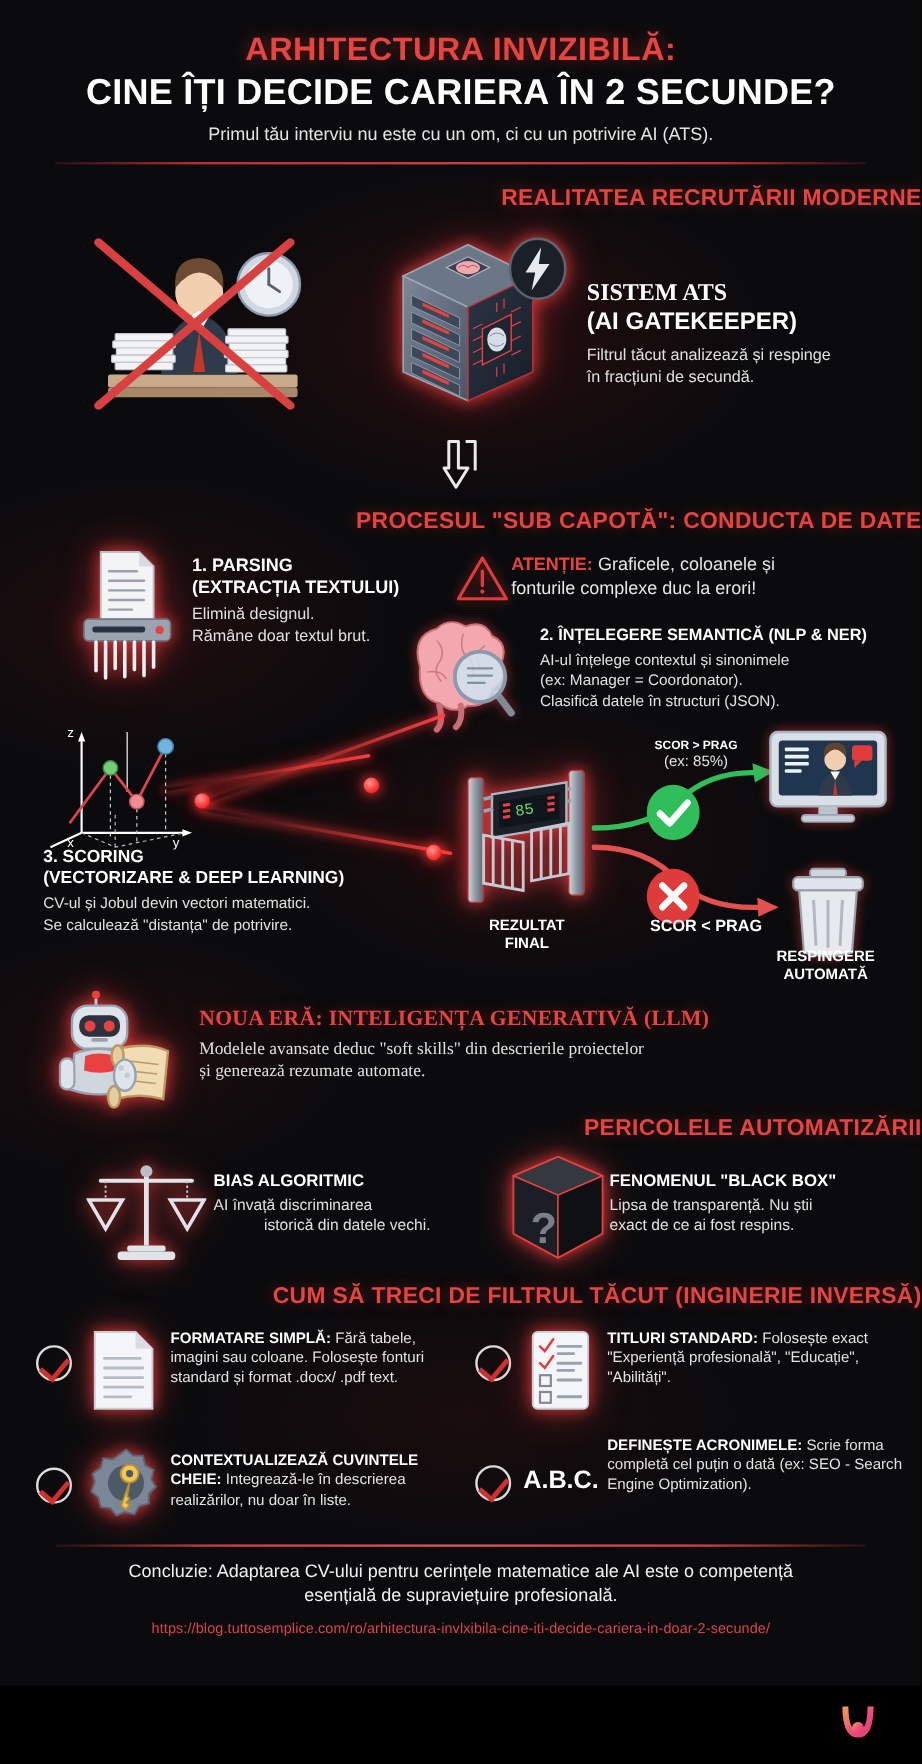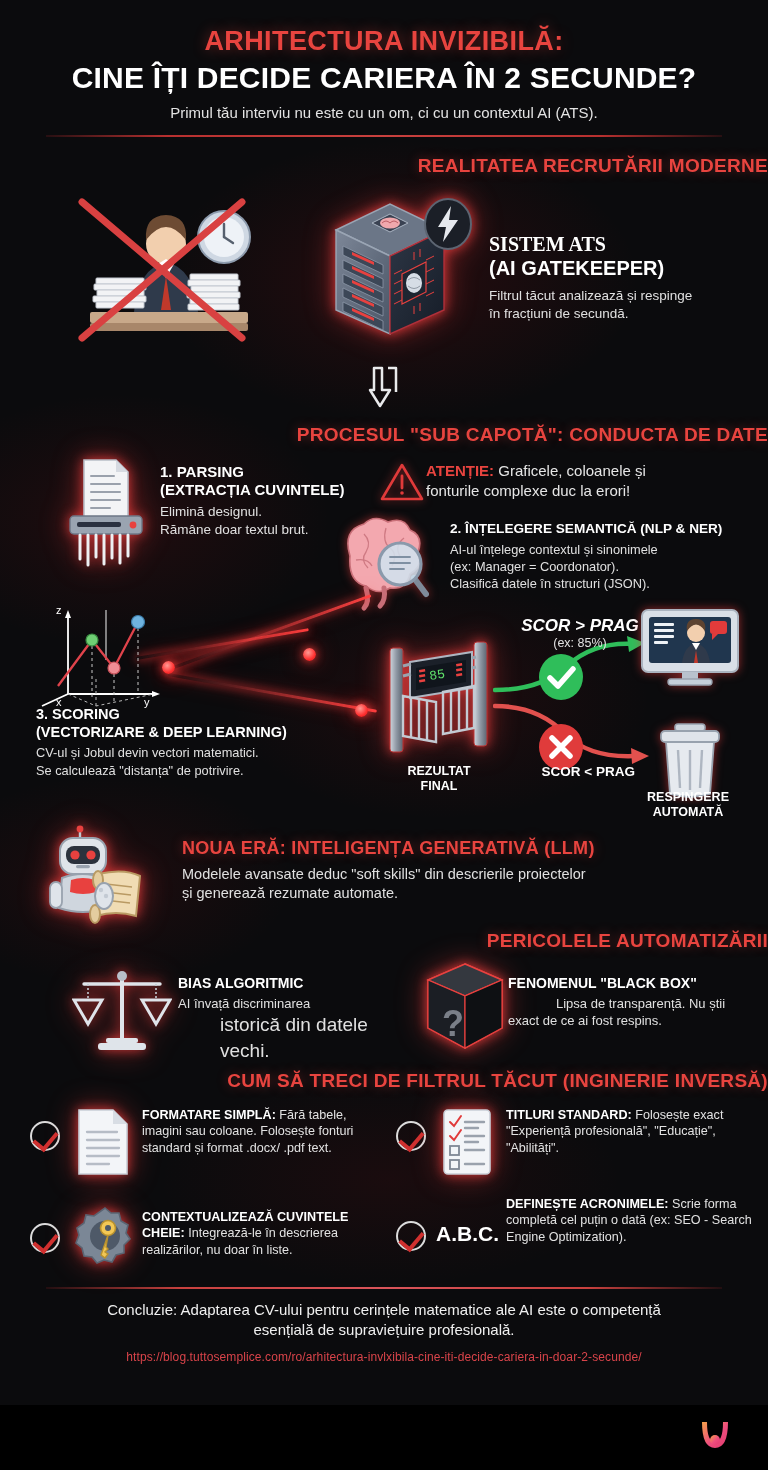--- a/index.html
+++ b/index.html
@@ -149,21 +149,21 @@
 </style>
 </head>
 <body>
 
 <div class="page">
   <div class="canvas">
 
     <div class="header">
       <div class="title1">ARHITECTURA INVIZIBILĂ:</div>
       <div class="title2">CINE ÎȚI DECIDE CARIERA ÎN 2 SECUNDE?</div>
-      <div class="subtitle">Primul tău interviu nu este cu un om, ci cu un contextul AI (ATS).</div>
+      <div class="subtitle">Primul tău interviu nu este cu un om, ci cu un potrivire AI (ATS).</div>
       <div class="rule"></div>
     </div>
 
     <div class="abs" style="left:0;top:155px;width:768px;">
       <div class="sec-head">REALITATEA RECRUTĂRII MODERNE</div>
     </div>
 
     <div class="abs" style="left:72px;top:196px;width:190px;height:150px;">
       <svg width="190" height="150" viewBox="0 0 190 150">
 
@@ -294,21 +294,21 @@
           <path d="M44 79 v29"></path>
             <path d="M52 79 v23"></path>
             <path d="M60 79 v28"></path>
             <path d="M68 79 v21"></path>
         </g>
       </svg>
     </div>
 
     <div class="abs" style="left:160px;top:463px;width:210px;">
       <div class="h-white" style="font-size:15px;">1. PARSING</div>
-      <div class="h-white" style="font-size:15px;">(EXTRACȚIA CUVINTELE)</div>
+      <div class="h-white" style="font-size:15px;">(EXTRACȚIA TEXTULUI)</div>
       <div class="p-white" style="margin-top:3px;">Elimină designul.</div>
       <div class="p-white">Rămâne doar textul brut.</div>
     </div>
 
     <svg class="abs glow-soft" style="left:380px;top:462px;" width="44" height="40" viewBox="0 0 44 40">
       <path d="M22 3 L42 37 H2 Z" fill="none" stroke="#e03a3a" stroke-width="2.6" stroke-linejoin="round"></path>
       <line x1="22" y1="14" x2="22" y2="26" stroke="#e03a3a" stroke-width="2.8" stroke-linecap="round"></line>
       <circle cx="22" cy="31" r="1.8" fill="#e03a3a"></circle>
     </svg>
 
@@ -443,21 +443,21 @@
     <div class="abs" style="left:380px;top:764px;width:118px;">
       <div class="cap">REZULTAT</div>
       <div class="cap">FINAL</div>
     </div>
 
     <svg class="abs" style="left:493px;top:636px;" width="160" height="60" viewBox="0 0 160 60">
       <path d="M2 54 Q48 54 74 30 Q100 6 140 8" fill="none" stroke="#2fbe5a" stroke-width="4.5" stroke-linecap="round"></path>
       <polygon points="152,7 134,0 136,16" fill="#2fbe5a"></polygon>
     </svg>
     <div class="abs" style="left:500px;top:616px;width:160px;text-align:center;">
-      <div style="color:#fff;font-weight:bold;font-size:17px;font-style:italic;">SCOR &gt; PRAG</div>
+      <div style="color:#fff;font-weight:bold;font-size:10px;">SCOR &gt; PRAG</div>
       <div style="color:#e2e2e2;font-size:12.5px;">(ex: 85%)</div>
     </div>
     <svg class="abs" style="left:537px;top:653px;" width="48" height="48" viewBox="0 0 48 48">
       <ellipse cx="24" cy="24" rx="22" ry="23" fill="#2fbe5a"></ellipse>
       <path d="M13 25 L21 33 L36 16" fill="none" stroke="#fff" stroke-width="5.5" stroke-linecap="round" stroke-linejoin="round"></path>
     </svg>
 
     <svg class="abs" style="left:493px;top:700px;" width="170" height="70" viewBox="0 0 170 70">
       <path d="M2 6 Q46 6 72 34 Q96 58 142 56" fill="none" stroke="#e2514e" stroke-width="4.5" stroke-linecap="round"></path>
       <polygon points="156,56 138,48 139,64" fill="#e2514e"></polygon>
@@ -528,21 +528,21 @@
             <line x1="59" y1="68" x2="85" y2="71"></line>
           <line x1="58" y1="76" x2="84" y2="79"></line>
         </g>
         <ellipse cx="52" cy="56" rx="5" ry="9" fill="#e4cd9f" stroke="#b99a63" stroke-width="2"></ellipse>
         <ellipse cx="49" cy="90" rx="5" ry="9" fill="#e4cd9f" stroke="#b99a63" stroke-width="2"></ellipse>
         <ellipse cx="58" cy="72" rx="9" ry="13" fill="#dfe4ea" stroke="#98a2ae" stroke-width="2"></ellipse>
         <circle cx="55" cy="66" r="2.2" fill="#c3cad3"></circle>
           <circle cx="60" cy="72" r="2.2" fill="#c3cad3"></circle>
       </svg>
     </div>
-    <div class="abs" style="left:182px;top:838px;width:560px;">
+    <div class="abs" style="left:166px;top:838px;width:560px;font-family:Liberation Serif, serif;">
       <div class="sec-head sm" style="text-align:left;">NOUA ERĂ: INTELIGENȚA GENERATIVĂ (LLM)</div>
       <div class="p-white" style="font-size:14.5px;margin-top:6px;">Modelele avansate deduc "soft skills" din descrierile proiectelor</div>
       <div class="p-white" style="font-size:14.5px;">și generează rezumate automate.</div>
     </div>
 
     <div class="abs" style="left:0;top:930px;width:768px;">
       <div class="sec-head">PERICOLELE AUTOMATIZĂRII</div>
     </div>
 
     <div class="abs glow" style="left:72px;top:962px;width:100px;height:92px;">
@@ -554,35 +554,35 @@
         <line x1="84" y1="22" x2="84" y2="38" stroke="#c3cad3" stroke-width="1.6" stroke-dasharray="2,2"></line>
         <path d="M2 38 h28 L16 62 Z" fill="none" stroke="#dfe4ea" stroke-width="3"></path>
         <path d="M70 38 h28 L84 62 Z" fill="none" stroke="#dfe4ea" stroke-width="3"></path>
         <rect x="34" y="76" width="32" height="5" rx="2" fill="#dfe4ea"></rect>
         <rect x="26" y="81" width="48" height="7" rx="3" fill="#dfe4ea"></rect>
       </svg>
     </div>
     <div class="abs" style="left:178px;top:975px;width:200px;">
       <div class="h-white" style="font-size:14px;">BIAS ALGORITMIC</div>
       <div class="p-white" style="font-size:13px;margin-top:3px;">AI învață discriminarea</div>
-      <div class="p-white" style="font-size:19px;padding-left:42px;">istorică din datele vechi.</div>
+      <div class="p-white" style="font-size:13px;padding-left:42px;">istorică din datele vechi.</div>
     </div>
 
     <div class="abs glow" style="left:422px;top:960px;width:86px;height:92px;">
       <svg width="86" height="92" viewBox="0 0 86 92">
         <polygon points="43,4 80,20 80,68 43,88 6,68 6,20" fill="#14161b" stroke="#e8413f" stroke-width="1.6"></polygon>
         <polygon points="43,4 80,20 43,36 6,20" fill="#34383f" stroke="#e8413f" stroke-width="1.4"></polygon>
         <polygon points="6,20 43,36 43,88 6,68" fill="#1b1e24" stroke="#e8413f" stroke-width="1.2"></polygon>
         <polygon points="80,20 43,36 43,88 80,68" fill="#0e1013" stroke="#e8413f" stroke-width="1.2"></polygon>
         <text x="20" y="76" fill="#7a7f88" font-size="36" font-weight="bold" font-family="Liberation Sans, sans-serif">?</text>
       </svg>
     </div>
     <div class="abs" style="left:508px;top:975px;width:250px;">
       <div class="h-white" style="font-size:14px;">FENOMENUL "BLACK BOX"</div>
-      <div class="p-white" style="font-size:13px;margin-top:3px;padding-left:48px;">Lipsa de transparență. Nu știi</div>
+      <div class="p-white" style="font-size:13px;margin-top:3px;">Lipsa de transparență. Nu știi</div>
       <div class="p-white" style="font-size:13px;">exact de ce ai fost respins.</div>
     </div>
 
     <div class="abs" style="left:0;top:1070px;width:768px;">
       <div class="sec-head">CUM SĂ TRECI DE FILTRUL TĂCUT (INGINERIE INVERSĂ)</div>
     </div>
 
     <div class="tip" style="left:30px;top:1105px;width:350px;">
       <div class="abs" style="left:0;top:16px;">
           <div class="checkring"></div>

